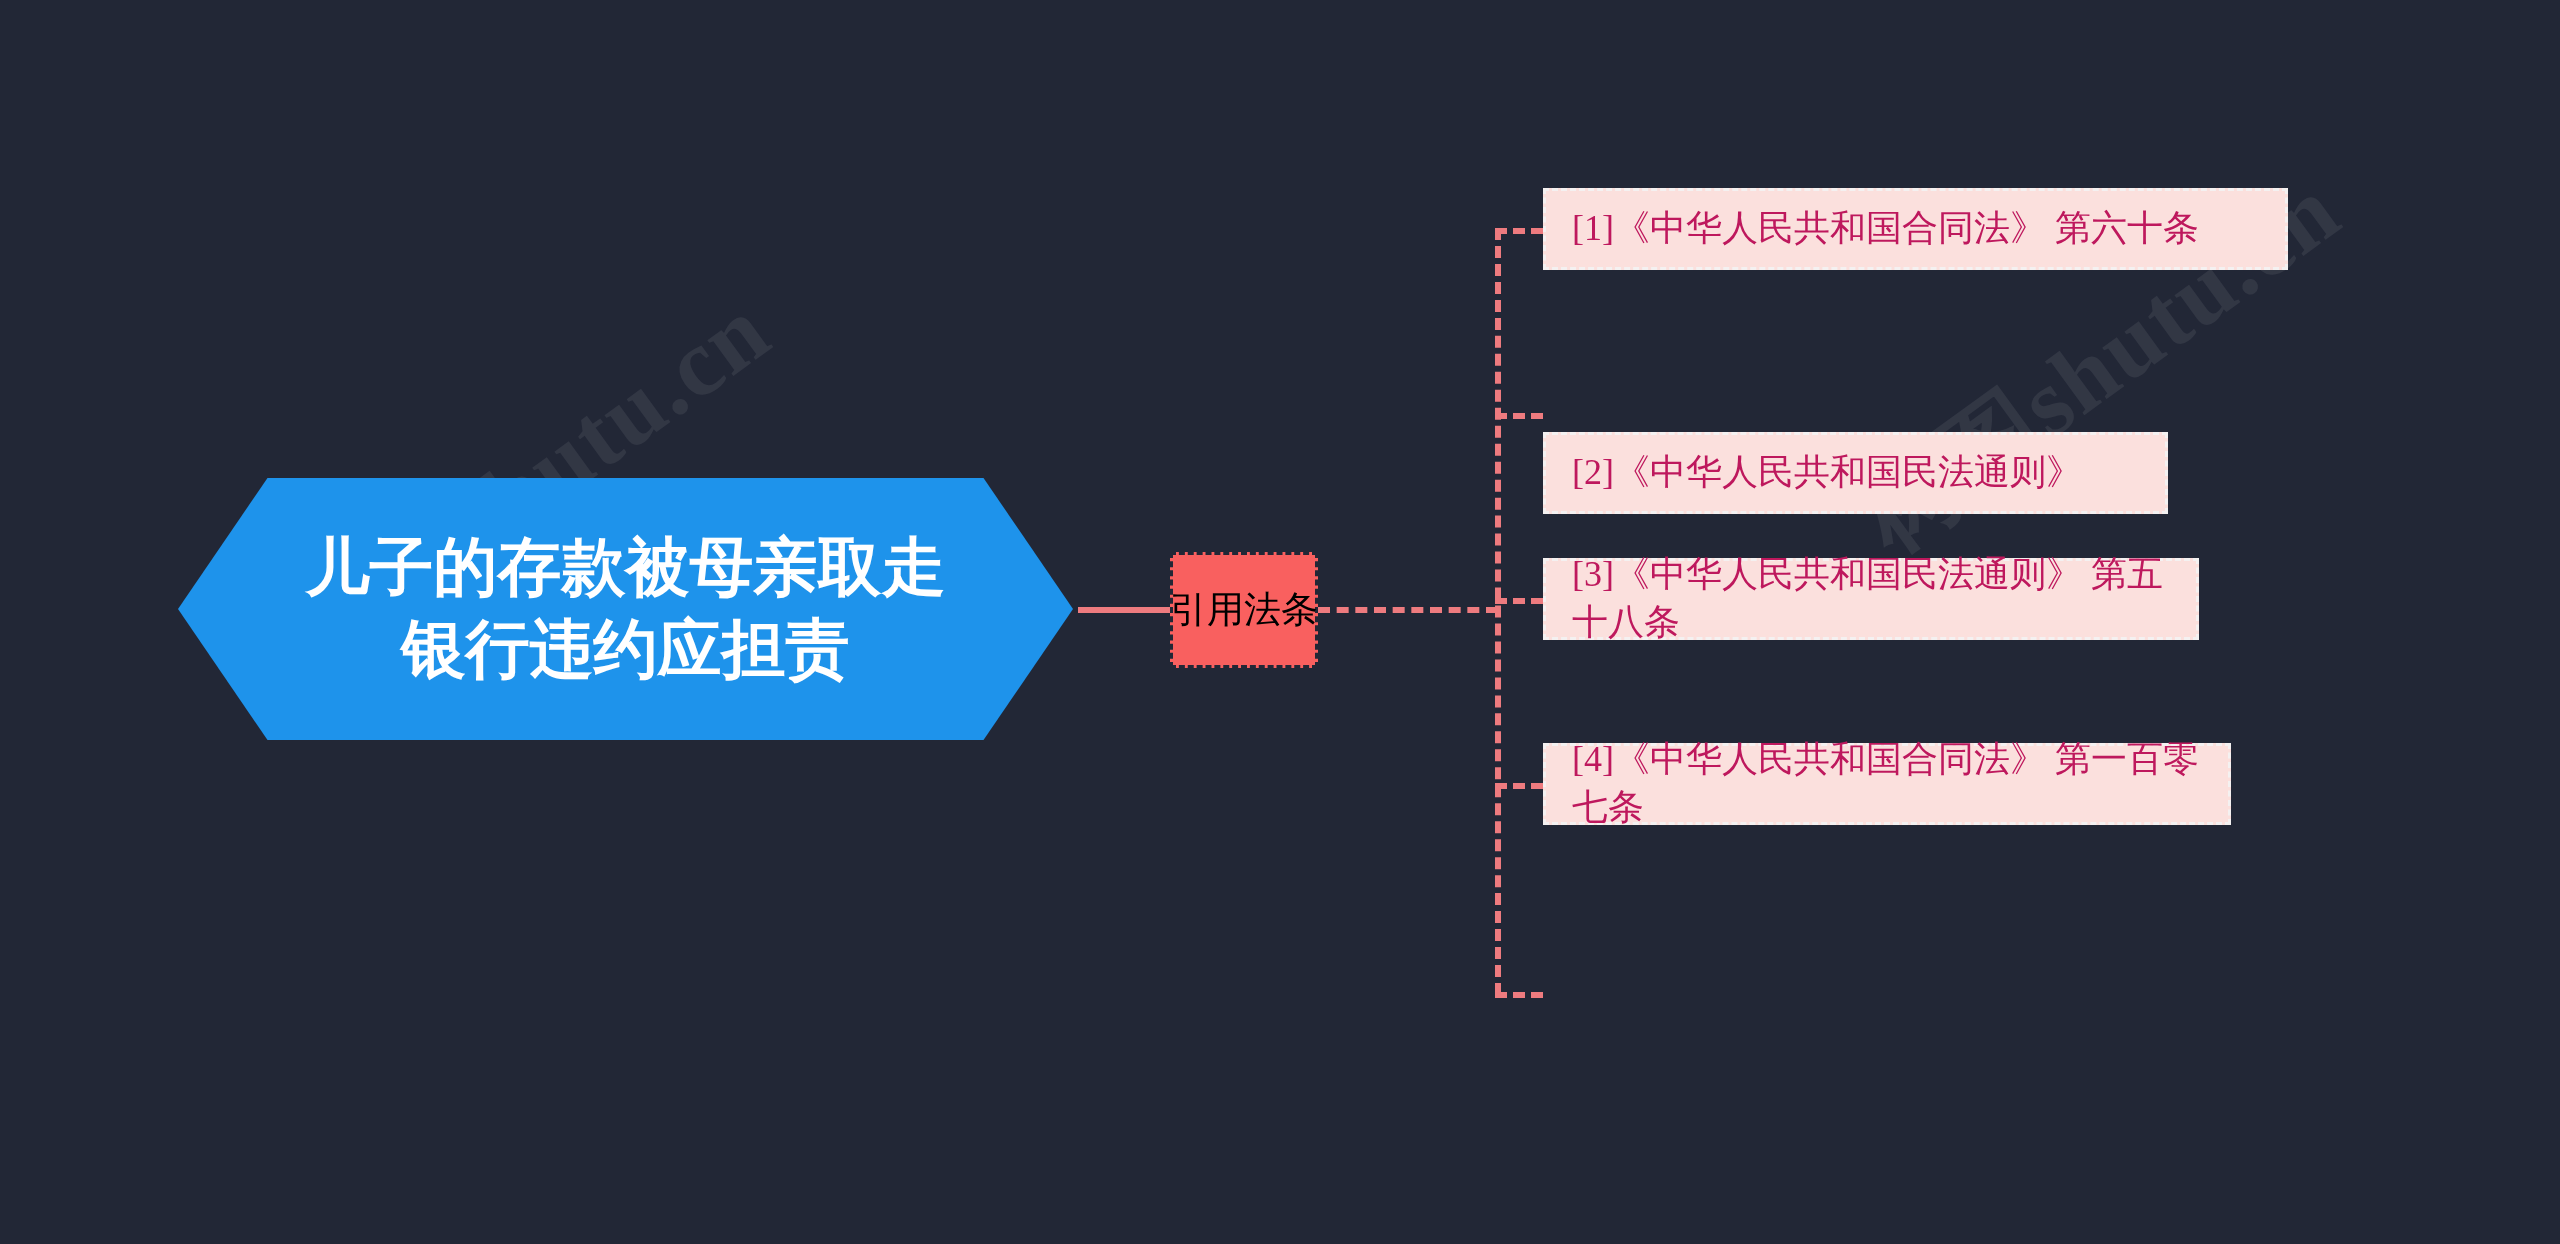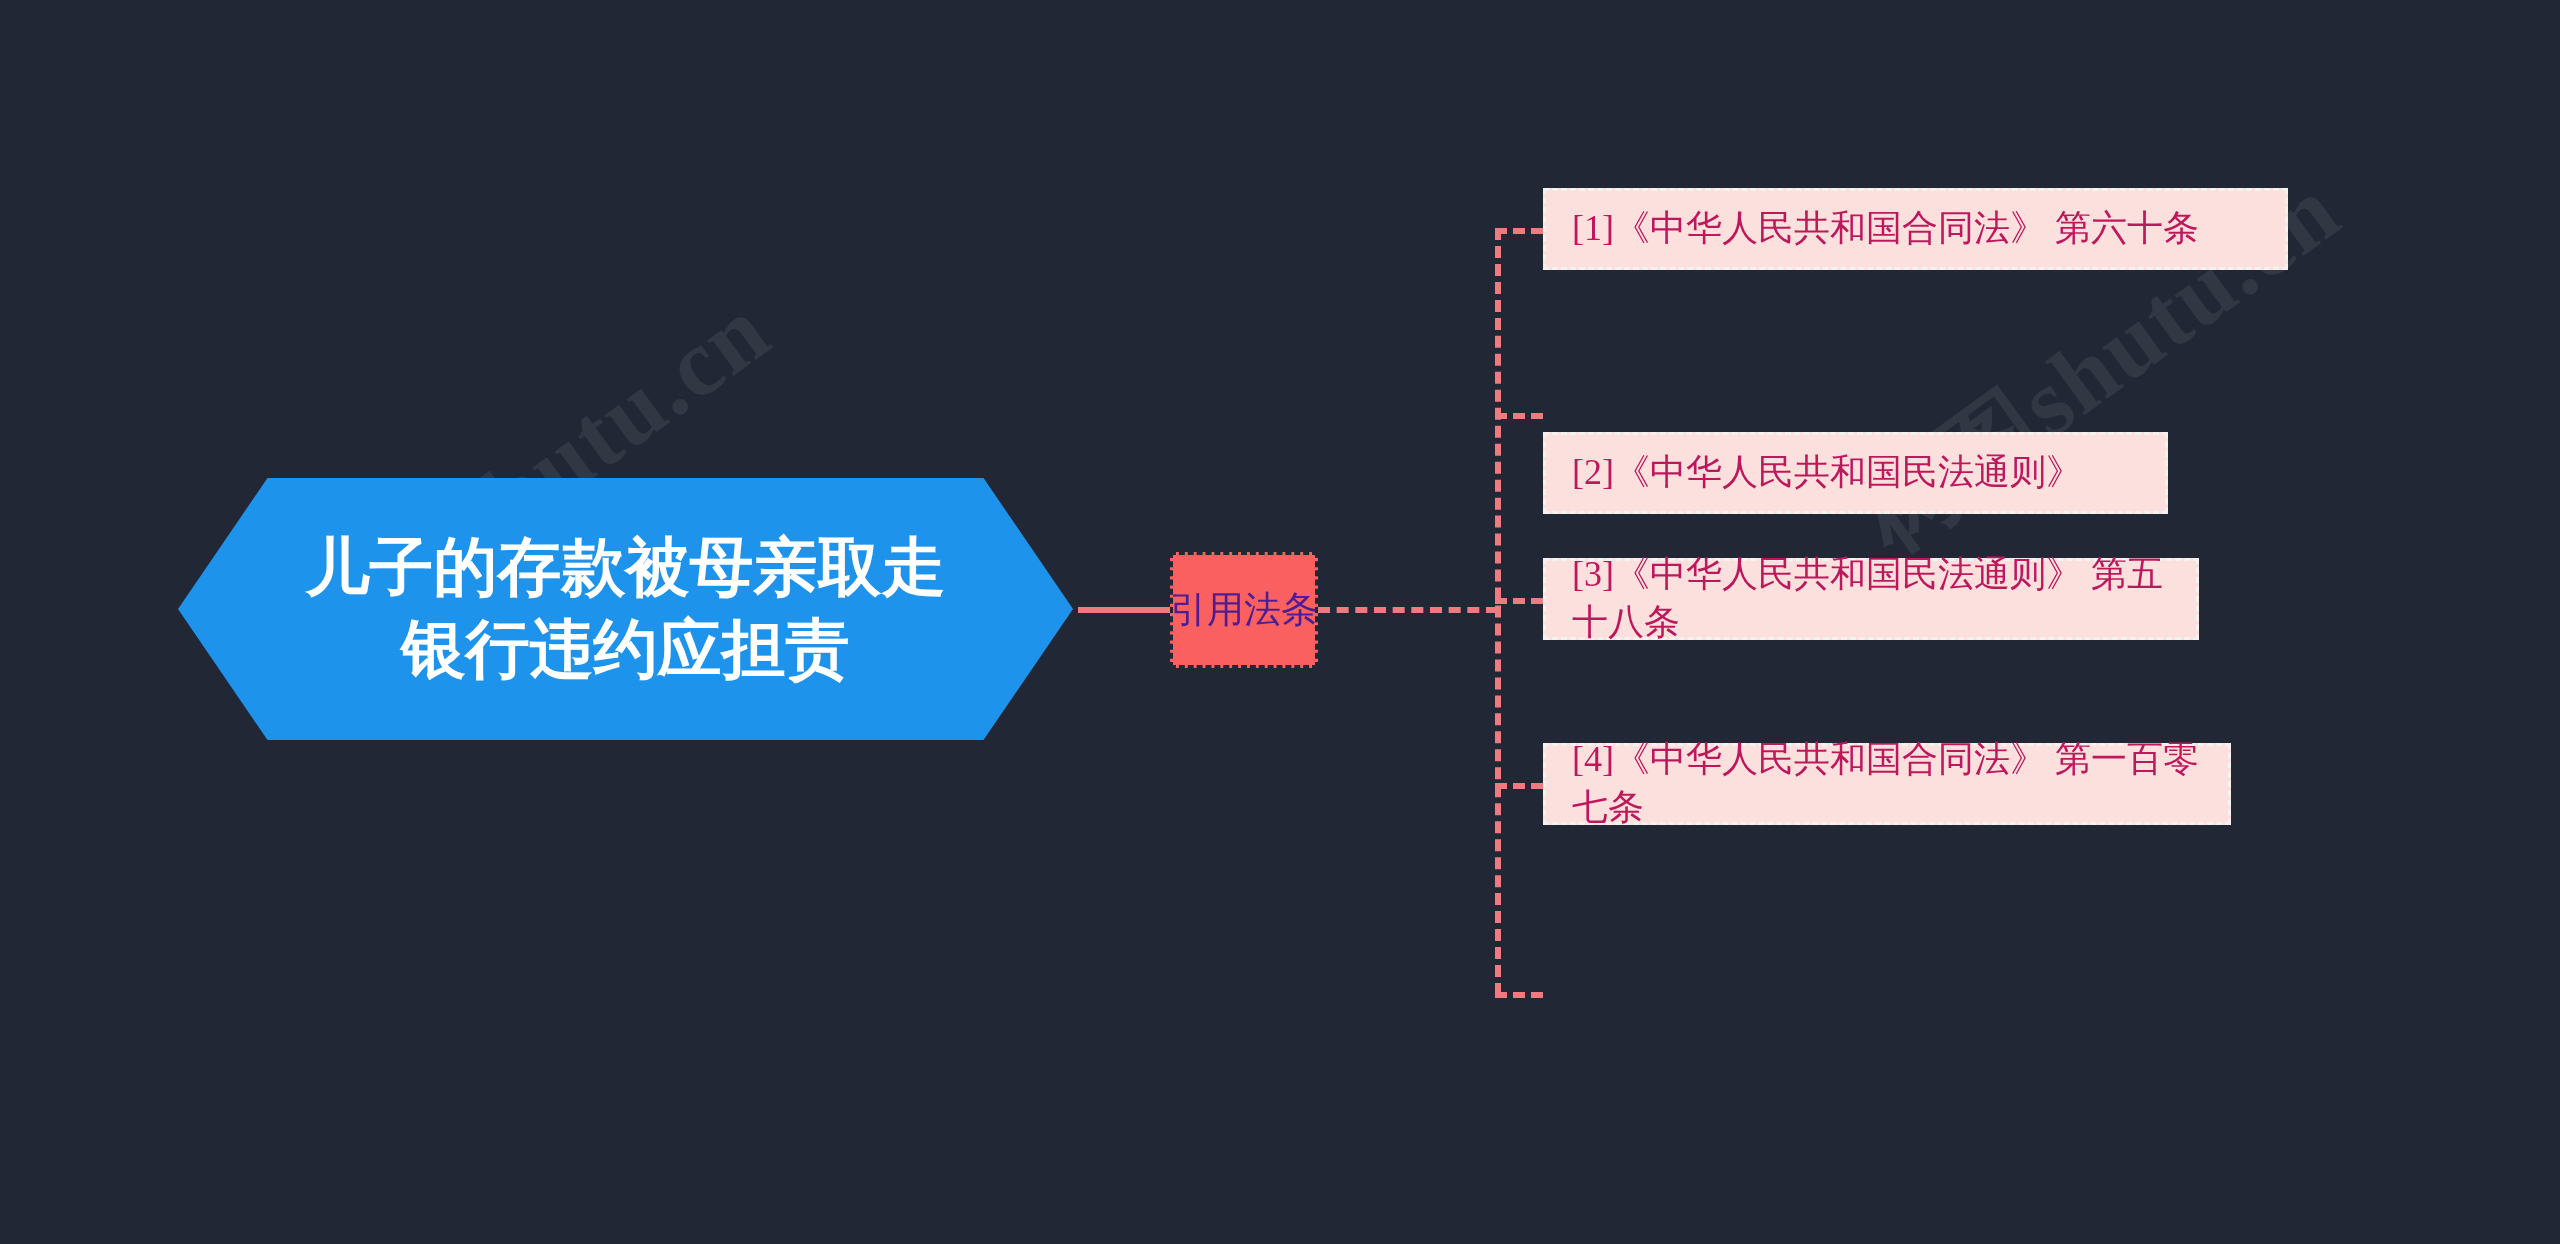--- a/index.html
+++ b/index.html
@@ -67,21 +67,21 @@
     width:148px;
     height:116px;
     background:#F9605F;
     border:3px dashed #222736;
     display:flex;
     align-items:center;
     justify-content:center;
     z-index:4;
   }
   #branch-label {
-    color:#4c1d95;
+    color:#000000;
     font-size:37px;
     white-space:nowrap;
   }
 
   
   .conn { position:absolute; z-index:2; }
 
   
   #link-root-branch {
     left:1078px;

